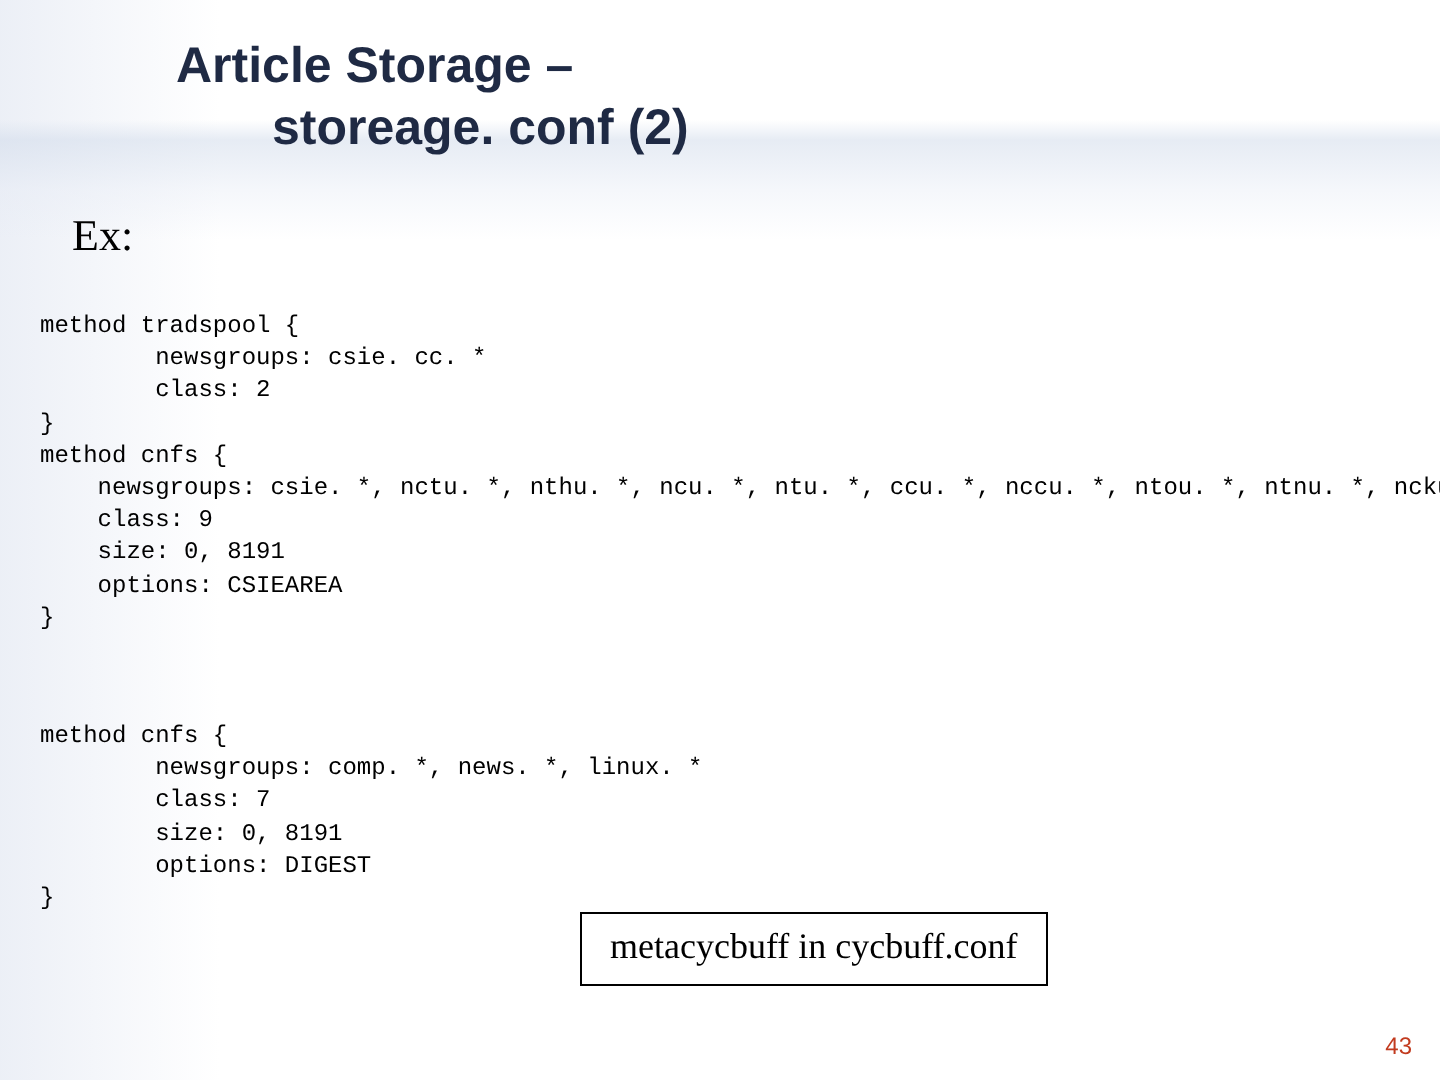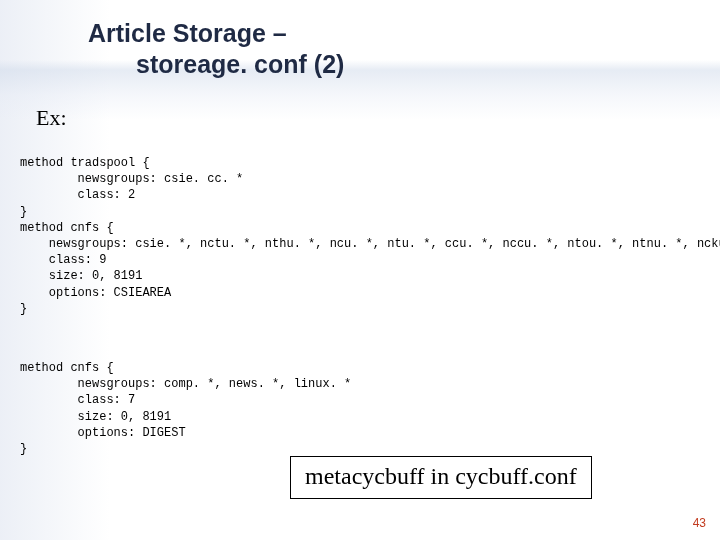--- a/index.html
+++ b/index.html
@@ -50,21 +50,21 @@
     color: #000;
   }
   .block1 { top: 155px; }
   .block2 { top: 360px; }
   .callout {
     position: absolute;
     left: 290px;
     top: 456px;
     border: 1.5px solid #000;
     padding: 6px 14px 8px 14px;
-    font-size: 24px;
+    font-size: 18px;
     background: #fff;
   }
   .pagenum {
     position: absolute;
     right: 14px;
     bottom: 10px;
     color: #c23b1f;
     font-family: Arial, Helvetica, sans-serif;
     font-size: 12px;
   }

